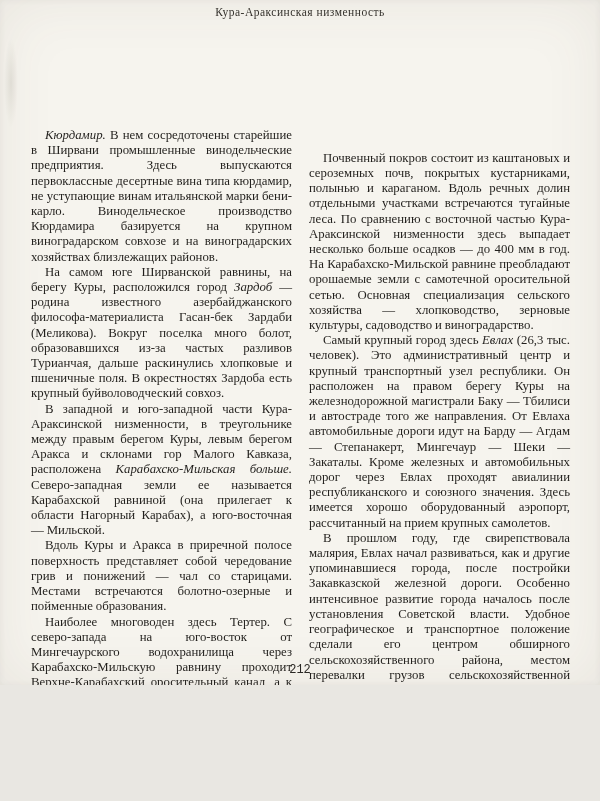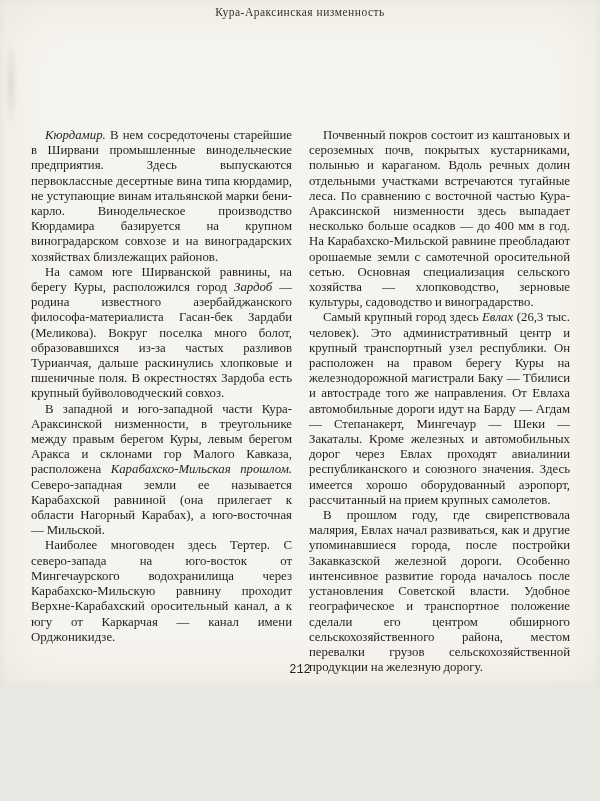--- a/index.html
+++ b/index.html
@@ -28,20 +28,21 @@
     letter-spacing: 0.5px;
     color: #35322d;
   }
   .columns {
     position: absolute;
     top: 128px;
     left: 31px;
     right: 31px;
     display: flex;
     gap: 17px;
+    align-items: center;
   }
   .column {
     width: 261px;
     flex: 0 0 261px;
     text-align: justify;
     font-size: 12.8px;
     line-height: 15.2px;
     hyphens: auto;
     -webkit-hyphens: auto;
     word-spacing: -0.3px;
@@ -79,21 +80,22 @@
 
 <div class="scan-page">
   <div class="scan-blemish"></div>
 
   <div class="running-header">Кура-Араксинская низменность</div>
 
   <div class="columns">
     <div class="column">
         <p class="para"><em>Кюрдамир.</em><span> В нем сосредоточены старейшие в Ширвани промышленные винодельческие предприятия. Здесь выпускаются первоклассные десертные вина типа кюрдамир, не уступающие винам итальянской марки бени-карло. Винодельческое производство Кюрдамира базируется на крупном виноградарском совхозе и на виноградарских хозяйствах близлежащих районов.</span></p>
         <p class="para"><span>На самом юге Ширванской равнины, на берегу Куры, расположился город </span><em>Зардоб</em><span> — родина известного азербайджанского философа-материалиста Гасан-бек Зардаби (Меликова). Вокруг поселка много болот, образовавшихся из-за частых разливов Турианчая, дальше раскинулись хлопковые и пшеничные поля. В окрестностях Зардоба есть крупный буйволоводческий совхоз.</span></p>
-        <p class="para"><span>В западной и юго-западной части Кура-Араксинской низменности, в треугольнике между правым берегом Куры, левым берегом Аракса и склонами гор Малого Кавказа, расположена </span><em>Карабахско-Мильская прошлом.</em><span> Северо-западная земли ее называется Карабахской равниной (она прилегает к области Нагорный Карабах), а юго-восточная — Мильской.</span></p>
+        <p class="para"><span>В западной и юго-западной части Кура-Араксинской низменности, в треугольнике между правым берегом Куры, левым берегом Аракса и склонами гор Малого Кавказа, расположена </span><em>Карабахско-Мильская больше.</em><span> Северо-западная земли ее называется Карабахской равниной (она прилегает к области Нагорный Карабах), а юго-восточная — Мильской.</span></p>
+        <p class="para"><span>Вдоль Куры и Аракса в приречной полосе поверхность представляет собой чередование грив и понижений — чал со старицами. Местами встречаются болотно-озерные и пойменные образования.</span></p>
         <p class="para"><span>Наиболее многоводен здесь Тертер. С северо-запада на юго-восток от Мингечаурского водохранилища через Карабахско-Мильскую равнину проходит Верхне-Карабахский оросительный канал, а к югу от Каркарчая — канал имени Орджоникидзе.</span></p>
       </div>
     <div class="column">
         <p class="para"><span>Почвенный покров состоит из каштановых и сероземных почв, покрытых кустарниками, полынью и караганом. Вдоль речных долин отдельными участками встречаются тугайные леса. По сравнению с восточной частью Кура-Араксинской низменности здесь выпадает несколько больше осадков — до 400 мм в год. На Карабахско-Мильской равнине преобладают орошаемые земли с самотечной оросительной сетью. Основная специализация сельского хозяйства — хлопководство, зерновые культуры, садоводство и виноградарство.</span></p>
         <p class="para"><span>Самый крупный город здесь </span><em>Евлах</em><span> (26,3 тыс. человек). Это административный центр и крупный транспортный узел республики. Он расположен на правом берегу Куры на железнодорожной магистрали Баку — Тбилиси и автостраде того же направления. От Евлаха автомобильные дороги идут на Барду — Агдам — Степанакерт, Мингечаур — Шеки — Закаталы. Кроме железных и автомобильных дорог через Евлах проходят авиалинии республиканского и союзного значения. Здесь имеется хорошо оборудованный аэропорт, рассчитанный на прием крупных самолетов.</span></p>
         <p class="para"><span>В прошлом году, где свирепствовала малярия, Евлах начал развиваться, как и другие упоминавшиеся города, после постройки Закавказской железной дороги. Особенно интенсивное развитие города началось после установления Советской власти. Удобное географическое и транспортное положение сделали его центром обширного сельскохозяйственного района, местом перевалки грузов сельскохозяйственной продукции на железную дорогу.</span></p>
       </div>
   </div>
 
   <div class="page-number">212</div>

